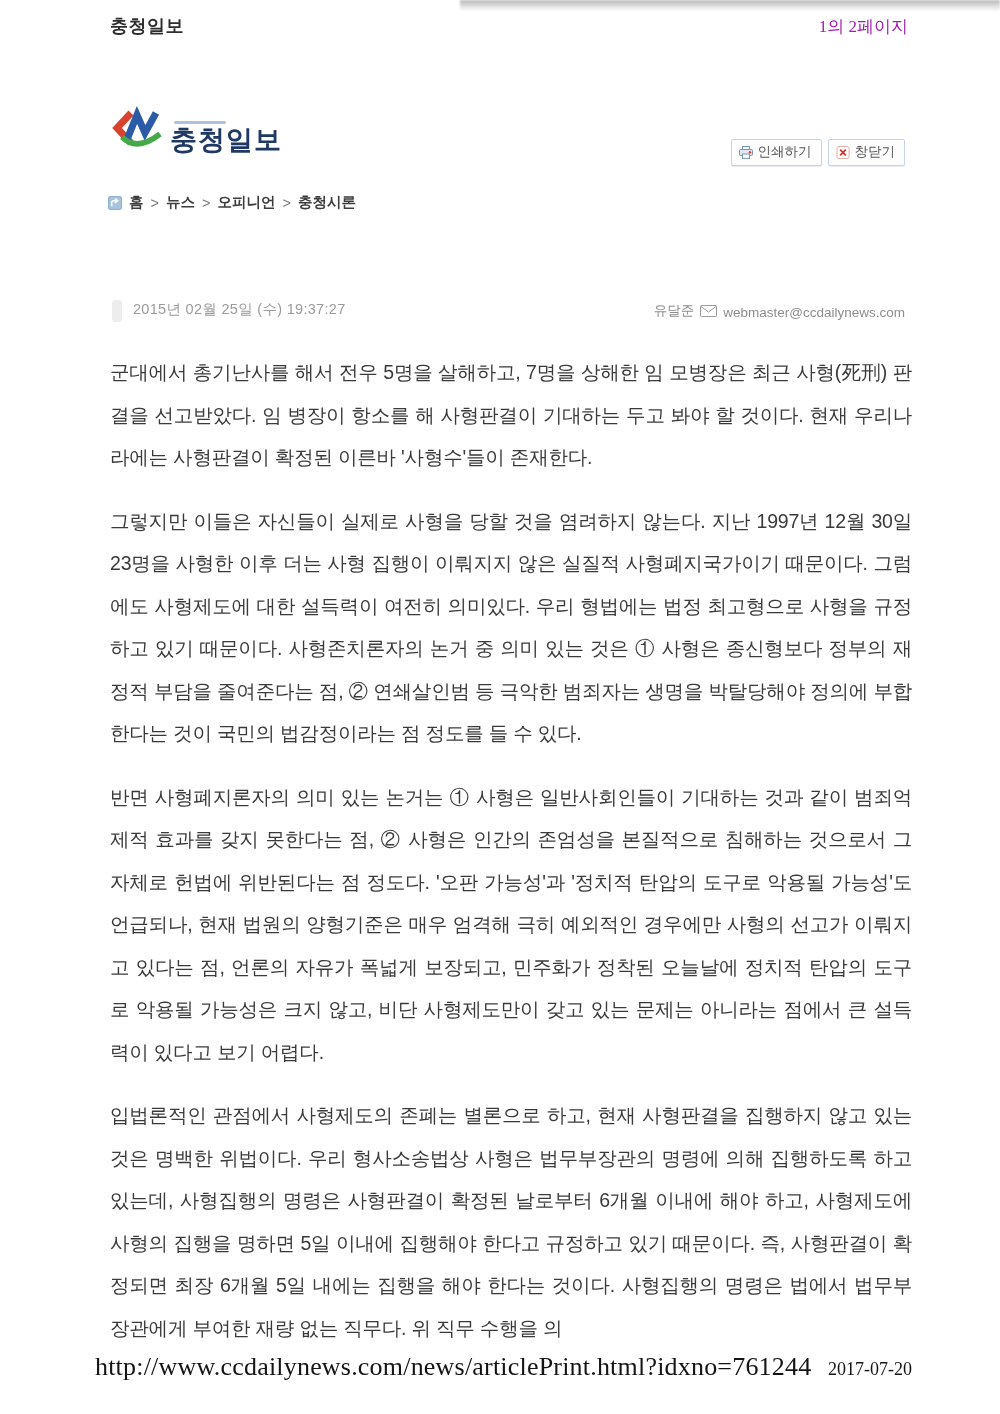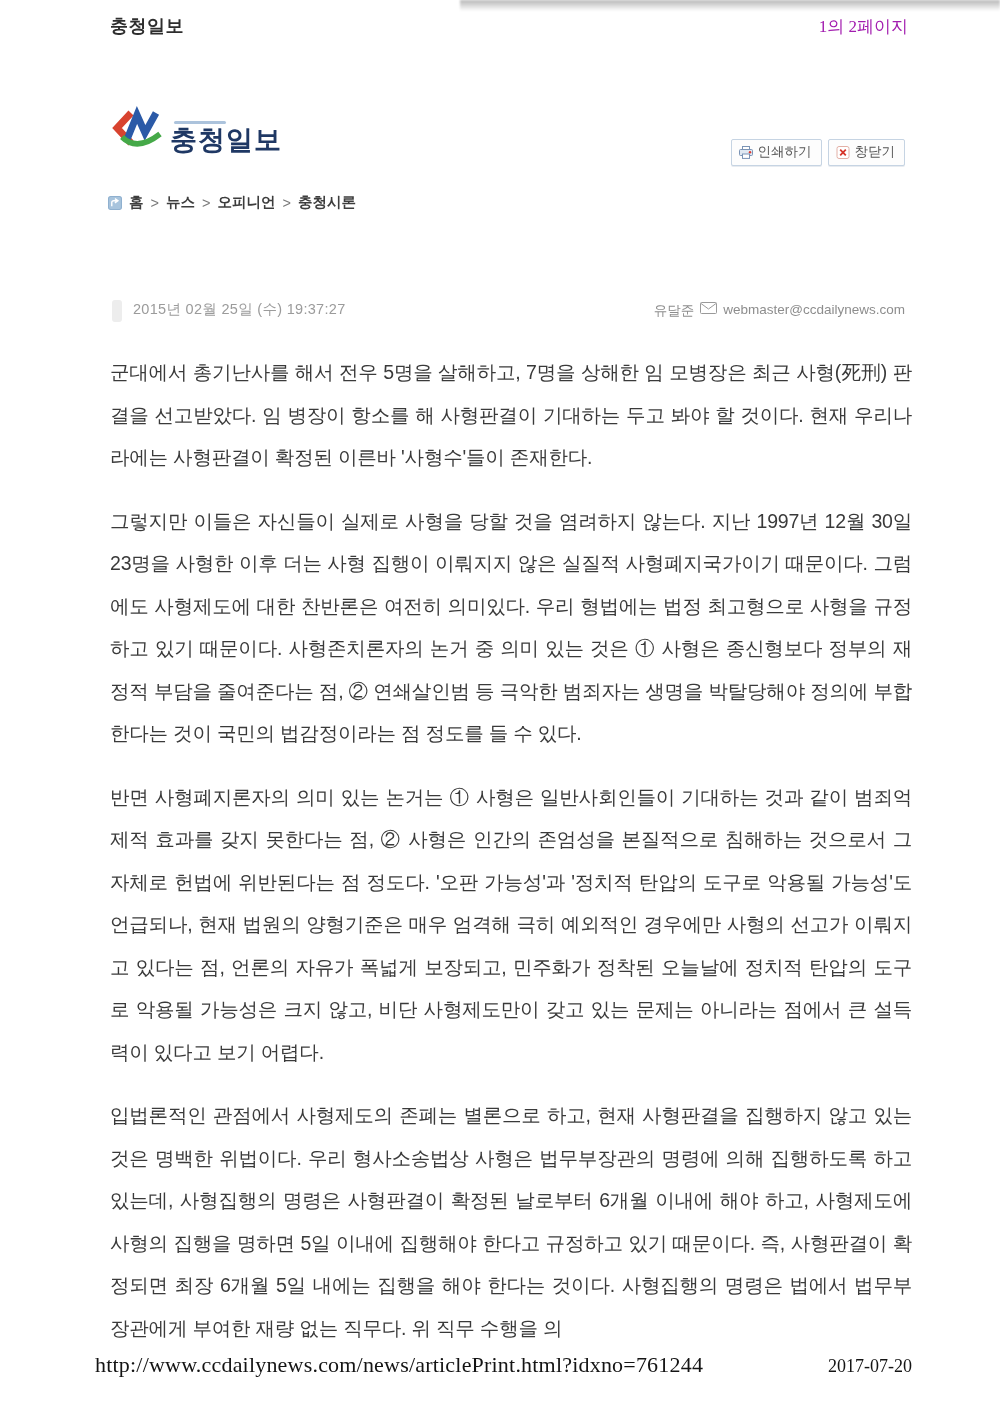--- a/index.html
+++ b/index.html
@@ -48,37 +48,37 @@
   .bc-icon { margin-right:7px; display:flex; }
 
   
   .article-title { position:absolute; top:240px; left:108px;
     font-size:34px; font-weight:800; color:#1c1c1c; letter-spacing:-1px; }
   .meta-row { position:absolute; top:300px; left:112px; right:95px;
     display:flex; justify-content:space-between; align-items:center; }
   .meta-left { display:flex; align-items:flex-start; }
   .date-bar { width:10px; height:22px; background:#ededed; border-radius:3px; margin-right:11px; }
   .pub-date { font-size:14.5px; color:#9b9b9b; letter-spacing:.3px; }
-  .meta-right { display:flex; align-items:flex-start; gap:6px; font-size:13.5px; color:#8d8d8d; }
+  .meta-right { display:flex; align-items:flex-end; gap:6px; font-size:13.5px; color:#8d8d8d; }
   .author-email { color:#8d8d8d; text-decoration:none; cursor:pointer; }
 
   
   .article-body { position:absolute; top:351px; left:110px; width:802px; }
   .article-body p {
     margin:0 0 21px 0;
     font-size:19.5px; line-height:42.5px; color:#3a3a3a;
     text-align:justify; letter-spacing:-0.2px;
     word-break:normal;
   }
 
   
   .print-footer { position:absolute; top:1352px; left:95px; right:88px;
     display:flex; justify-content:space-between; align-items:baseline;
     font-family:"Liberation Serif", serif; color:#141414; }
-  .pf-url { font-size:22px; letter-spacing:.2px; }
+  .pf-url { font-size:26px; letter-spacing:.2px; }
   .pf-date { font-size:18px; }
 </style>
 </head>
 <body>
 
 <div class="page">
   <div class="scan-top"></div>
 
   <div class="print-header">
     <span class="ph-left">충청일보</span>
@@ -153,21 +153,21 @@
           <rect x="0.5" y="0.5" width="16" height="11" rx="1" fill="#ffffff" stroke="#9a9a9a"></rect>
           <path d="M1 1.5 L8.5 7 L16 1.5" fill="none" stroke="#9a9a9a"></path>
         </svg>
       </span>
       <a class="author-email">webmaster@ccdailynews.com</a>
     </span>
   </div>
 
   <div class="article-body">
     <p>군대에서 총기난사를 해서 전우 5명을 살해하고, 7명을 상해한 임 모병장은 최근 사형(死刑) 판결을 선고받았다. 임 병장이 항소를 해 사형판결이 기대하는 두고 봐야 할 것이다. 현재 우리나라에는 사형판결이 확정된 이른바 '사형수'들이 존재한다.</p>
-    <p>그렇지만 이들은 자신들이 실제로 사형을 당할 것을 염려하지 않는다. 지난 1997년 12월 30일 23명을 사형한 이후 더는 사형 집행이 이뤄지지 않은 실질적 사형폐지국가이기 때문이다. 그럼에도 사형제도에 대한 찬반론은 여전히 의미있다. 우리 형법에는 법정 최고형으로 사형을 규정하고 있기 때문이다. 사형존치론자의 논거 중 의미 있는 것은 ① 사형은 종신형보다 정부의 재정적 부담을 줄여준다는 점, ② 연쇄살인범 등 극악한 범죄자는 생명을 박탈당해야 정의에 부합한다는 것이 국민의 법감정이라는 점 정도를 들 수 있다.</p>
+    <p>그렇지만 이들은 자신들이 실제로 사형을 당할 것을 염려하지 않는다. 지난 1997년 12월 30일 23명을 사형한 이후 더는 사형 집행이 이뤄지지 않은 실질적 사형폐지국가이기 때문이다. 그럼에도 사형제도에 대한 설득력이 여전히 의미있다. 우리 형법에는 법정 최고형으로 사형을 규정하고 있기 때문이다. 사형존치론자의 논거 중 의미 있는 것은 ① 사형은 종신형보다 정부의 재정적 부담을 줄여준다는 점, ② 연쇄살인범 등 극악한 범죄자는 생명을 박탈당해야 정의에 부합한다는 것이 국민의 법감정이라는 점 정도를 들 수 있다.</p>
     <p>반면 사형폐지론자의 의미 있는 논거는 ① 사형은 일반사회인들이 기대하는 것과 같이 범죄억제적 효과를 갖지 못한다는 점, ② 사형은 인간의 존엄성을 본질적으로 침해하는 것으로서 그 자체로 헌법에 위반된다는 점 정도다. '오판 가능성'과 '정치적 탄압의 도구로 악용될 가능성'도 언급되나, 현재 법원의 양형기준은 매우 엄격해 극히 예외적인 경우에만 사형의 선고가 이뤄지고 있다는 점, 언론의 자유가 폭넓게 보장되고, 민주화가 정착된 오늘날에 정치적 탄압의 도구로 악용될 가능성은 크지 않고, 비단 사형제도만이 갖고 있는 문제는 아니라는 점에서 큰 설득력이 있다고 보기 어렵다.</p>
     <p>입법론적인 관점에서 사형제도의 존폐는 별론으로 하고, 현재 사형판결을 집행하지 않고 있는 것은 명백한 위법이다. 우리 형사소송법상 사형은 법무부장관의 명령에 의해 집행하도록 하고 있는데, 사형집행의 명령은 사형판결이 확정된 날로부터 6개월 이내에 해야 하고, 사형제도에 사형의 집행을 명하면 5일 이내에 집행해야 한다고 규정하고 있기 때문이다. 즉, 사형판결이 확정되면 최장 6개월 5일 내에는 집행을 해야 한다는 것이다. 사형집행의 명령은 법에서 법무부장관에게 부여한 재량 없는 직무다. 위 직무 수행을 의</p>
   </div>
 
   <div class="print-footer">
     <span class="pf-url">http://www.ccdailynews.com/news/articlePrint.html?idxno=761244</span>
     <span class="pf-date">2017-07-20</span>
   </div>
 </div>
 

